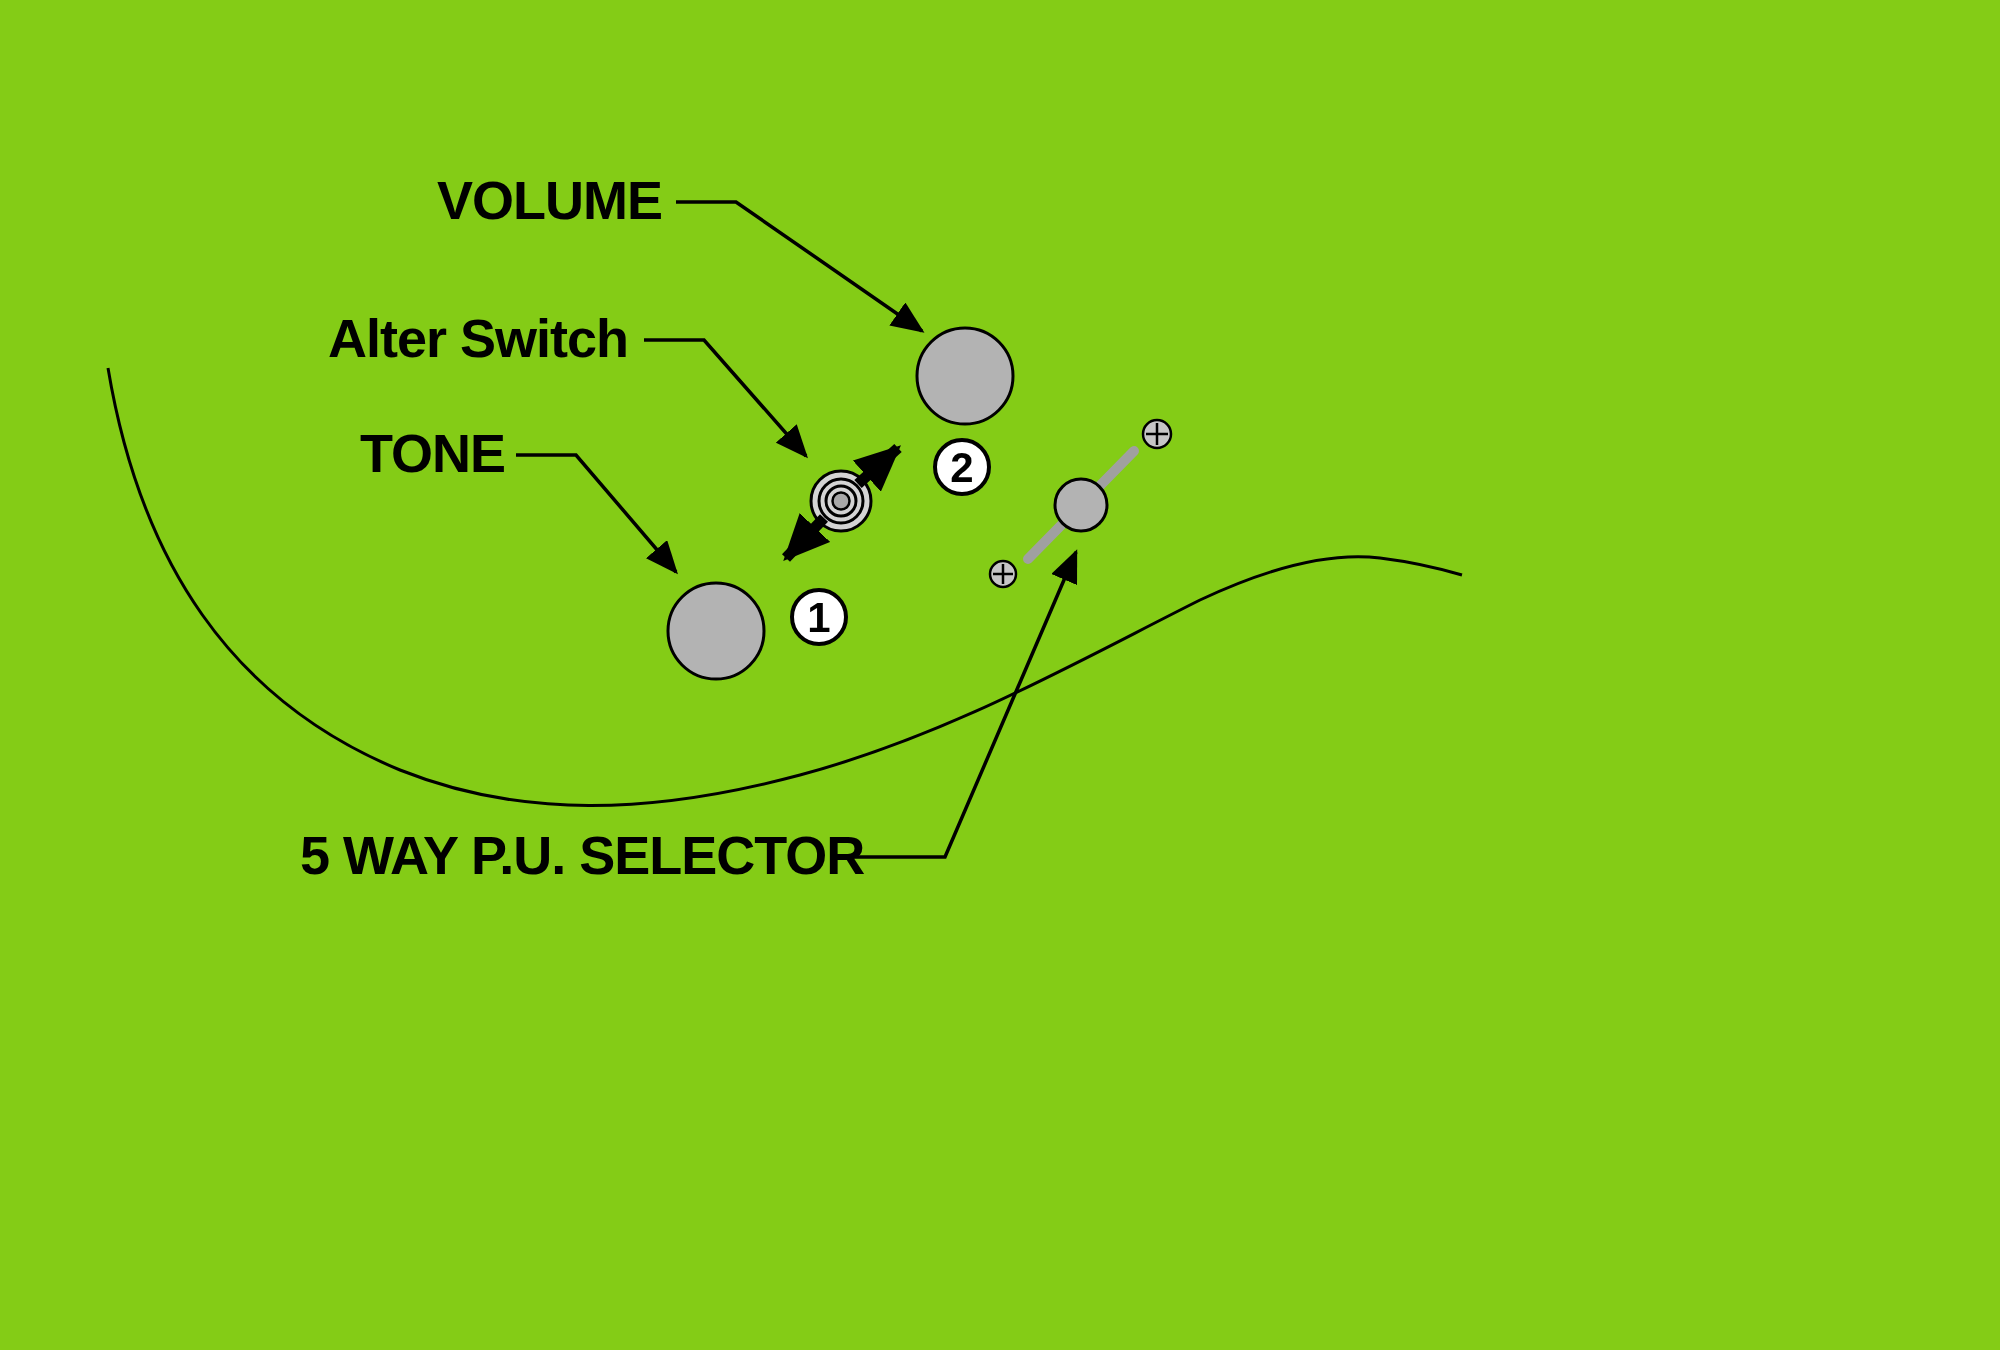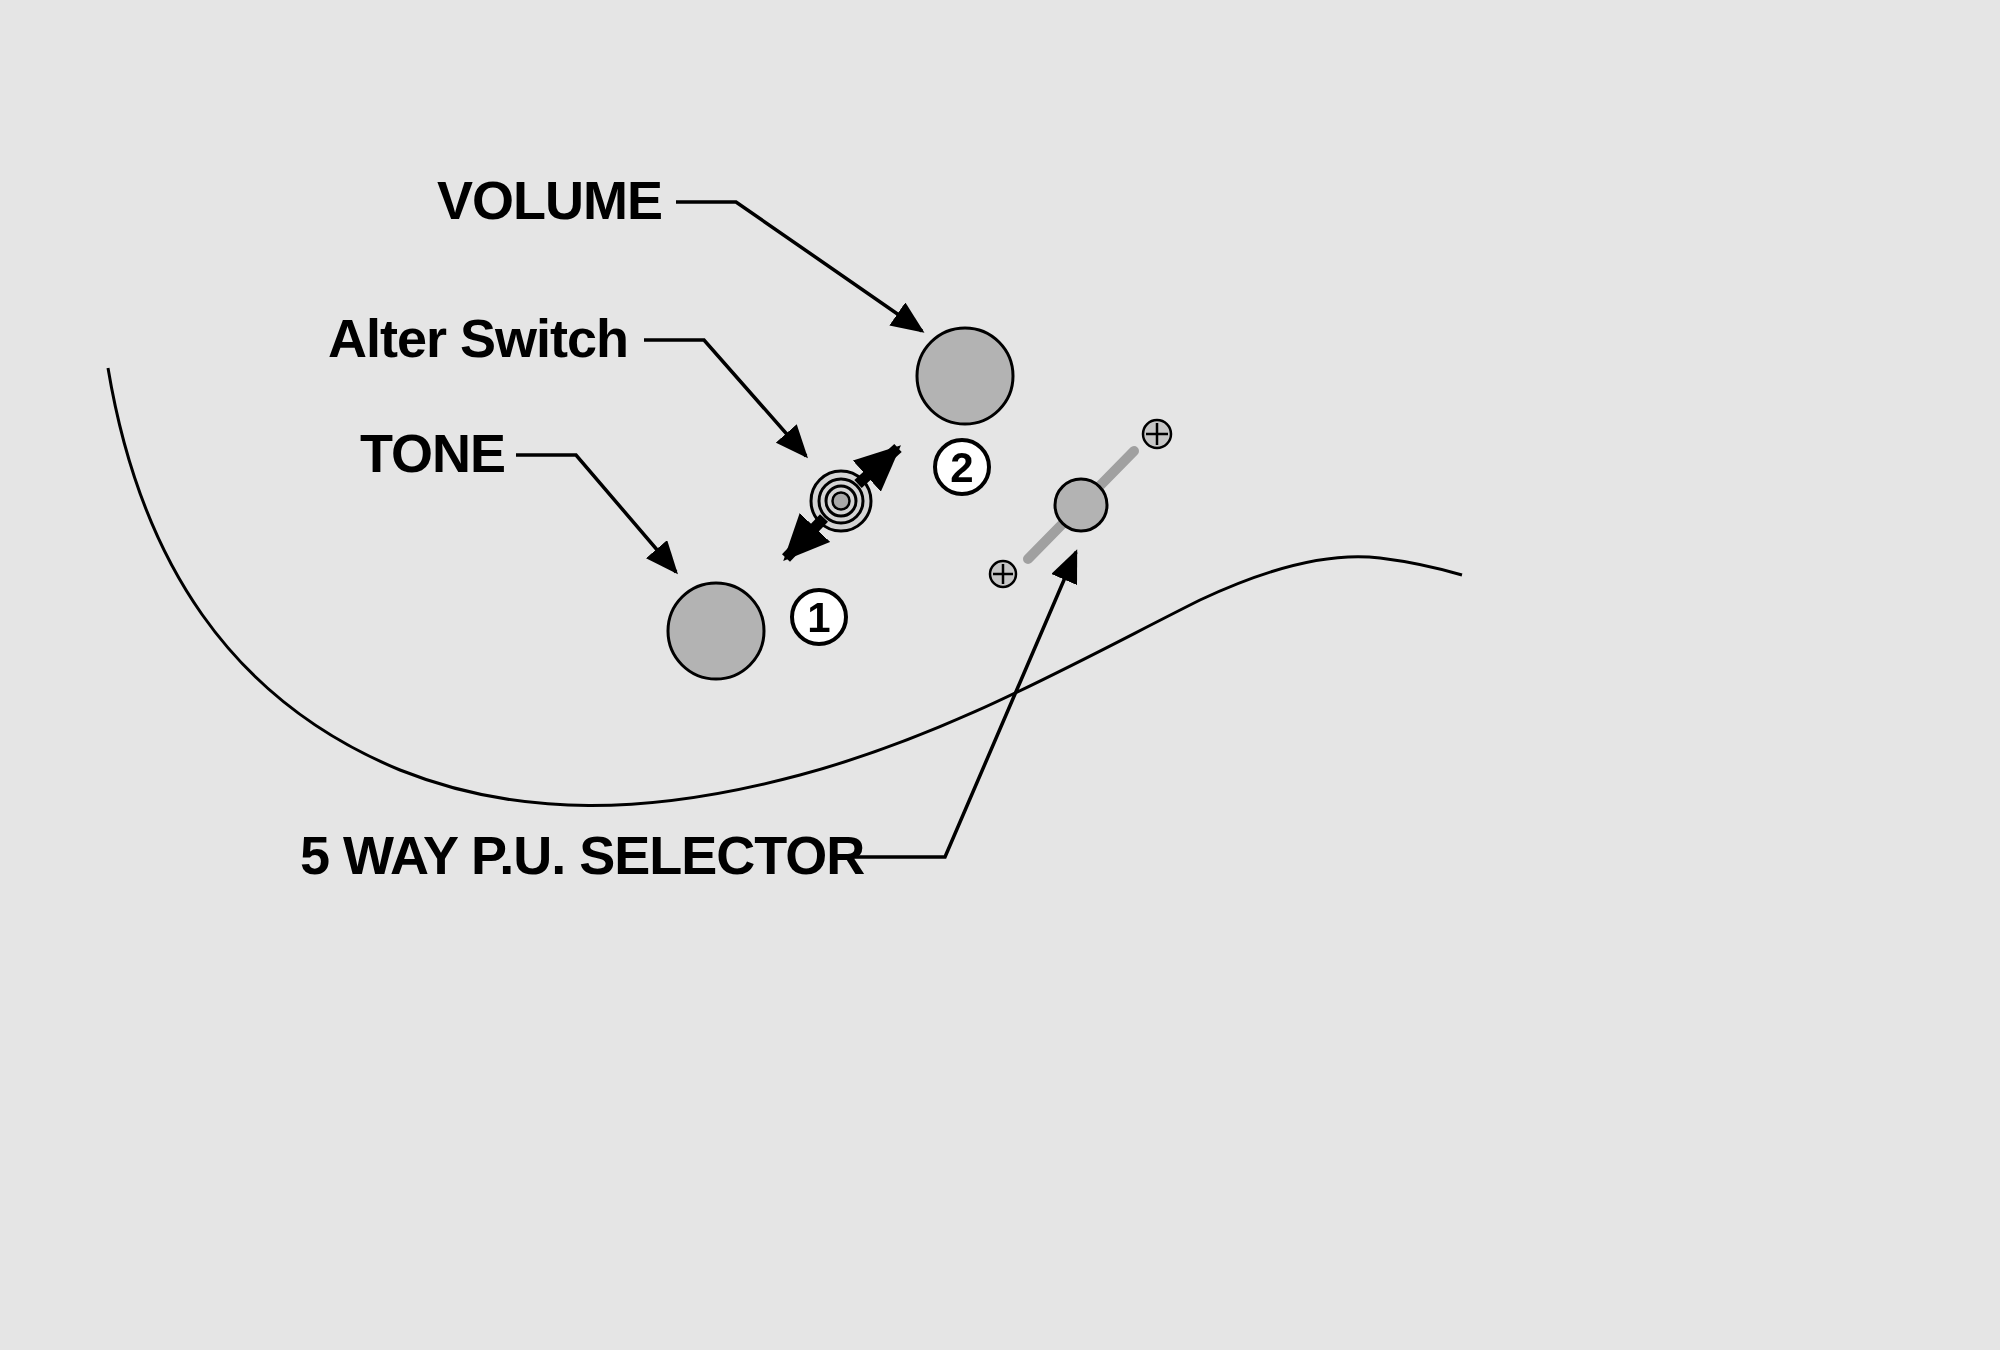--- a/index.html
+++ b/index.html
@@ -4,21 +4,21 @@
 <style>
   html, body {
     margin: 0;
     padding: 0;
     background: #ffffff;
   }
   .figure-wrap {
     position: relative;
     width: 2000px;
     height: 1350px;
-    background: #e5e5e5;
+    background: #84cc16;
     overflow: hidden;
   }
   svg {
     display: block;
   }
   text.diagram-label {
     font-family: "Liberation Sans", sans-serif;
     font-weight: bold;
     font-size: 54px;
     fill: #000000;

